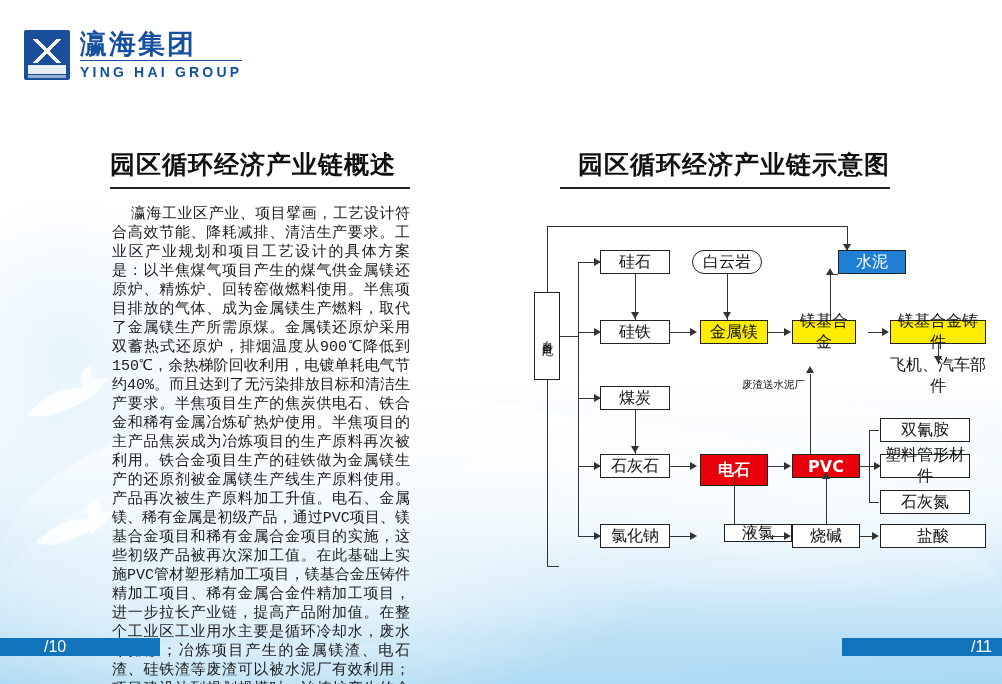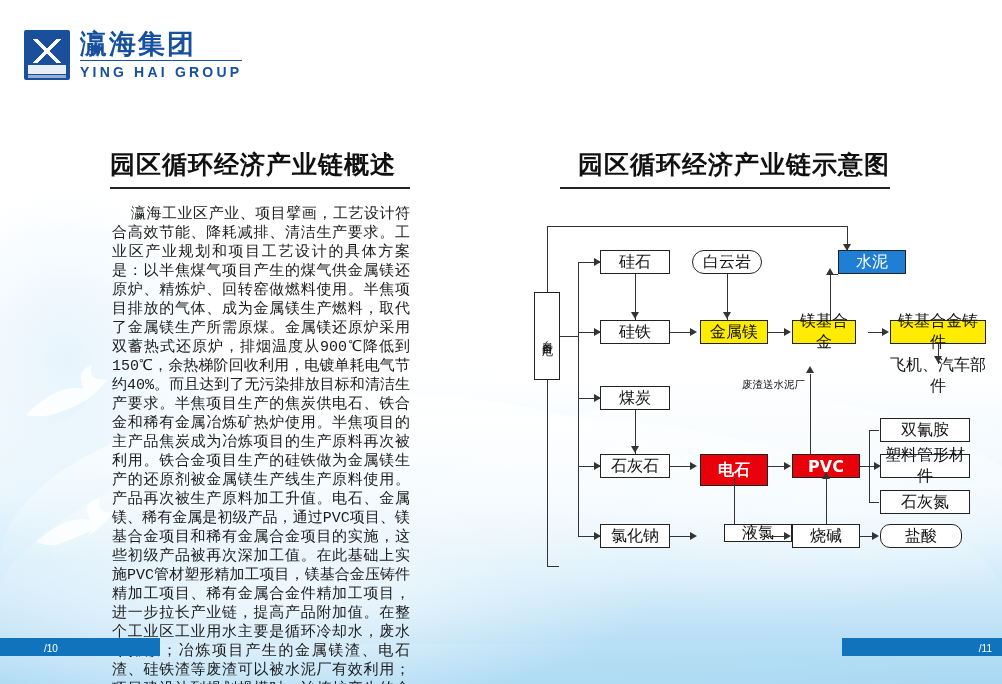--- a/index.html
+++ b/index.html
@@ -80,21 +80,21 @@
   .ln.v{width:1px;}
   .arrow{position:absolute;width:0;height:0;}
   .ar-r{border-top:4px solid transparent;border-bottom:4px solid transparent;border-left:7px solid #333;}
   .ar-u{border-left:4px solid transparent;border-right:4px solid transparent;border-bottom:7px solid #333;}
   .ar-d{border-left:4px solid transparent;border-right:4px solid transparent;border-top:7px solid #333;}
 
   
   .footer{position:absolute;bottom:28px;height:18px;background:#1273bd;}
   #footer-left{left:0;width:160px;}
   #footer-right{right:0;width:160px;text-align:right;}
-  .footer span{color:#ffffff;font-size:10px;line-height:18px;font-family:"Liberation Sans",sans-serif;}
+  .footer span{color:#ffffff;font-size:16px;line-height:18px;font-family:"Liberation Sans",sans-serif;}
   #footer-left span{margin-left:44px;}
   #footer-right span{margin-right:10px;}
 </style>
 </head>
 <body>
 
 <div id="page">
 
   <div class="leftfade"></div>
   <div class="wave w4"></div>
@@ -156,21 +156,21 @@
     <div class="node red" style="left:180px;top:258px;width:68px;height:32px;">电石</div>
     <div class="node red" style="left:272px;top:258px;width:68px;height:24px;">PVC</div>
 
     <div class="node plain" style="left:360px;top:222px;width:90px;height:24px;">双氰胺</div>
     <div class="node plain" style="left:360px;top:258px;width:90px;height:24px;">塑料管形材件</div>
     <div class="node plain" style="left:360px;top:294px;width:90px;height:24px;">石灰氮</div>
 
     <div class="node plain" style="left:80px;top:328px;width:70px;height:24px;">氯化钠</div>
     <div class="node plain" style="left:180px;top:328px;width:68px;height:18px;margin-left:24px;">液氯</div>
     <div class="node plain" style="left:272px;top:328px;width:68px;height:24px;">烧碱</div>
-    <div class="node plain" style="left:360px;top:328px;width:82px;height:24px;border-radius:10px;">盐酸</div>
+    <div class="node plain" style="left:360px;top:328px;width:106px;height:24px;">盐酸</div>
 
     <div class="ln v" style="left:27px;top:30px;height:66px;"></div>
     <div class="ln h" style="left:27px;top:30px;width:300px;"></div>
     <div class="ln v" style="left:327px;top:30px;height:24px;"></div>
     <div class="arrow ar-d" style="left:323px;top:48px;"></div>
 
     <div class="ln v" style="left:27px;top:184px;height:186px;"></div>
     <div class="ln h" style="left:27px;top:370px;width:12px;"></div>
 
     <div class="ln v" style="left:58px;top:66px;height:274px;"></div>

